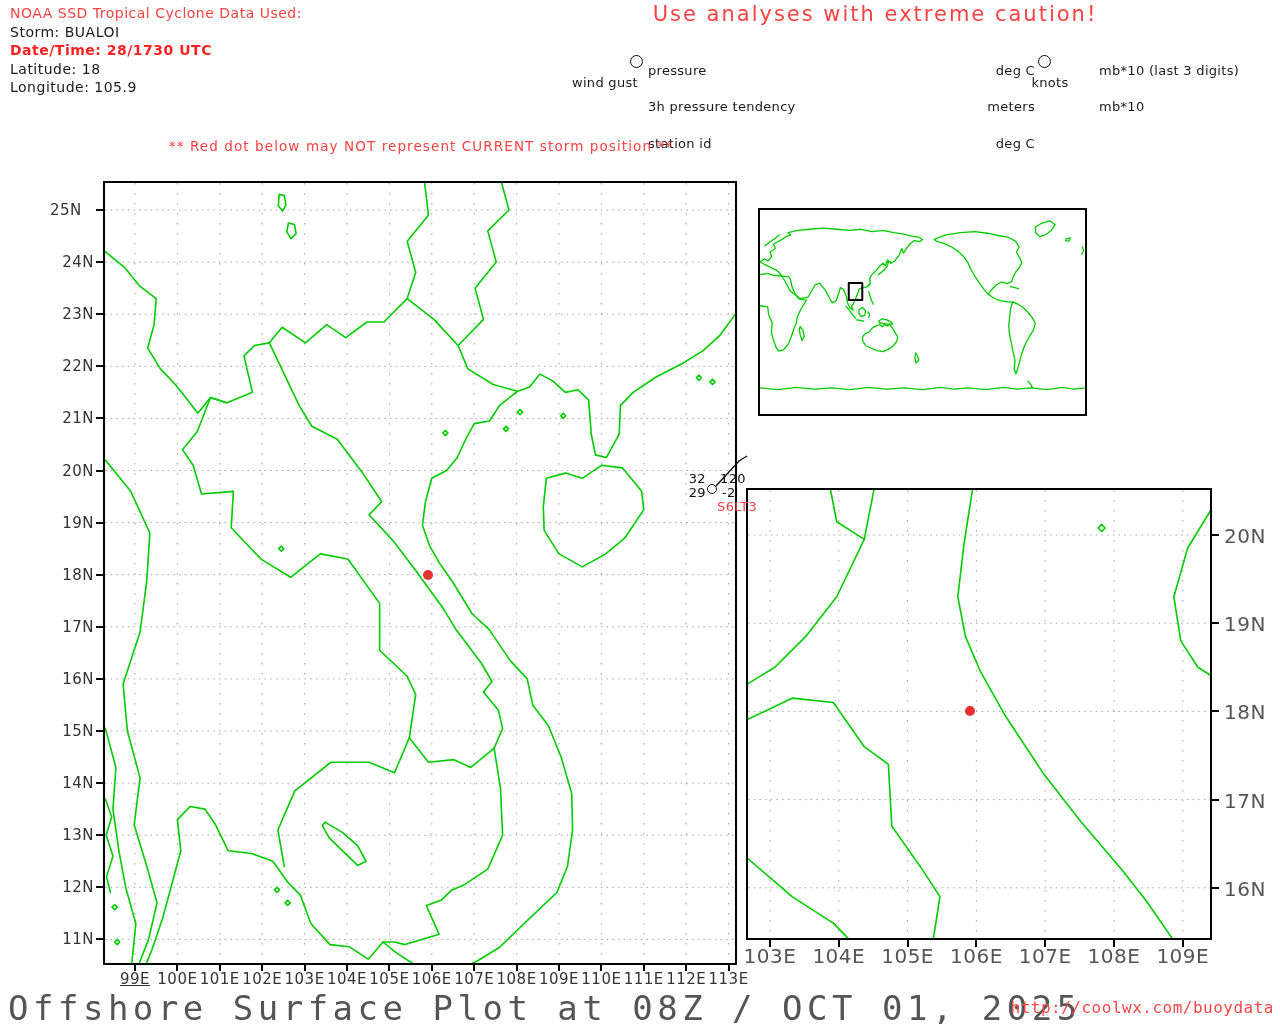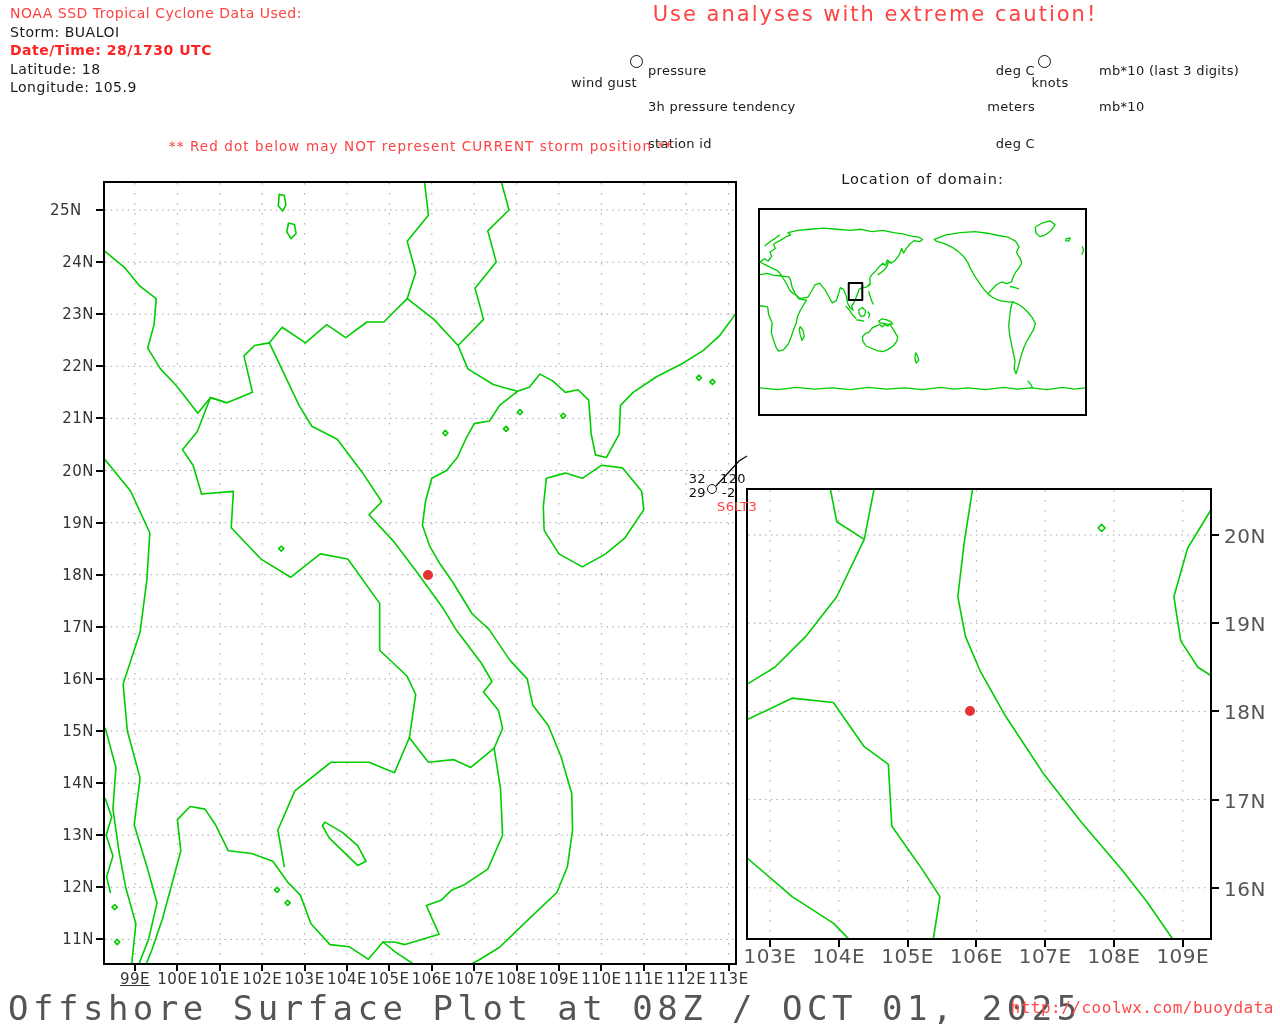--- a/index.html
+++ b/index.html
@@ -42,21 +42,21 @@
   <div class="abs hline" style="left:10px;top:79px;">Longitude: 105.9</div>
 
   <div class="abs caution" style="left:575px;top:2px;width:600px;text-align:center;">Use analyses with extreme caution!</div>
 
   <div class="ring" style="left:630px;top:55px;"></div>
   <div class="abs legend" style="left:648px;top:40px;">
     <div>pressure</div>
     <div>3h pressure tendency</div>
     <div>station id</div>
   </div>
-  <div class="abs legend" style="left:544px;top:77px;width:120px;text-align:center;">wind gust</div>
+  <div class="abs legend" style="left:572px;top:77px;width:120px;">wind gust</div>
 
   <div class="abs legend lcol" style="left:885px;top:40px;width:150px;">
     <div>deg C</div>
     <div>meters</div>
     <div>deg C</div>
   </div>
   <div class="ring" style="left:1038px;top:55px;"></div>
   <div class="abs legend" style="left:1059px;top:40px;margin-left:40px;">
     <div>mb*10 (last 3 digits)</div>
     <div>mb*10</div>
@@ -118,21 +118,20 @@
         <path vector-effect="non-scaling-stroke" d="M103.48 -13.25 L103.9 -13.05 104.25 -12.8 104.45 -12.5 104.25 -12.42 103.92 -12.68 103.58 -12.95 103.42 -13.18 Z"></path>
         <path vector-effect="non-scaling-stroke" d="M108.63 -19.3 L108.7 -19.85 109.15 -19.95 109.55 -19.85 110.0 -20.1 110.5 -20.05 110.95 -19.6 111.0 -19.25 110.55 -18.7 110.1 -18.4 109.55 -18.15 109.0 -18.4 108.65 -18.85 Z"></path>
         <path vector-effect="non-scaling-stroke" d="M105.42 -23.3 L105.62 -23.8 105.42 -24.4 105.92 -24.9 105.82 -25.6"></path>
         <path vector-effect="non-scaling-stroke" d="M106.62 -22.4 L107.22 -22.9 107.02 -23.5 107.52 -24.0 107.32 -24.6 107.82 -25.0 107.62 -25.6"></path>
         <path vector-effect="non-scaling-stroke" d="M107.75 -20.85 l.06 .05 -.06 .05 -.06 -.05 Z M108.08 -21.17 l.06 .05 -.06 .05 -.06 -.05 Z M109.1 -21.1 l.06 .05 -.06 .05 -.06 -.05 Z M112.3 -21.83 l.06 .05 -.06 .05 -.06 -.05 Z M112.62 -21.75 l.06 .05 -.06 .05 -.06 -.05 Z M106.32 -20.77 l.06 .05 -.06 .05 -.06 -.05 Z M102.45 -18.55 l.06 .05 -.06 .05 -.06 -.05 Z M98.52 -11.67 l.06 .05 -.06 .05 -.06 -.05 Z M98.58 -11.0 l.06 .05 -.06 .05 -.06 -.05 Z M102.35 -12.0 l.06 .05 -.06 .05 -.06 -.05 Z M102.6 -11.75 l.06 .05 -.06 .05 -.06 -.05 Z"></path>
       </svg>
     </svg>
     <div class="dot" id="main-dot" style="left: 317.56px; top: 386.7px; background: rgb(230, 50, 50);"></div>
   </div>
 
-  <div class="abs wtitle" style="left:758px;top:171px;width:329px;">Location of domain:</div>
   <div class="map-box" id="world-box" style="left:758px;top:208px;width:325px;height:204px;z-index:2;">
     <svg width="325" height="204" viewBox="0 -90 360 180" preserveAspectRatio="none" class="geo" stroke-width="1.3">
       <path vector-effect="non-scaling-stroke" d="M0 -44 L5 -47 9 -45 13 -49 11 -53 17 -56 15 -60 22 -63 28 -66 34 -68 31 -70 42 -72 55 -73 70 -74 85 -73 100 -72 112 -73 124 -71 136 -72 148 -70 158 -69 168 -67 176 -66 180 -64 177 -62 171 -63 166 -60 162 -56 159 -52 157 -56 154 -50 149 -45 145 -43 141 -46 139 -41 136 -43 131 -39 128 -36 124 -33 121.5 -30 122 -25 118 -22 114 -21.5 110 -20.5 108.5 -17 106.5 -13 104.5 -9 101.5 -5 103 -1.5 99.5 -4 97 -8 95.5 -14 92.5 -20 89 -21.5 87 -16 84.5 -10 80 -8 76.5 -13 72.5 -19 69.5 -22 66 -25.5 61 -24 57.5 -19 53 -13 48.5 -12.5 44 -12 40.5 -14.5 36.5 -16.5 33 -19 30 -24 27 -28 24 -32 20 -36 15 -38 10 -40 5 -42 0 -44"></path>
       <path vector-effect="non-scaling-stroke" d="M0 -33 L8 -34 14 -32.5 21 -32 27 -31.5 32 -31 34 -28 35.5 -22 39 -16 43 -11.5 47.5 -11 51.5 -10.5 45 -2 41.5 4 40 10 37 16 34.5 22 31.5 28 26 33.5 20.5 34.5 18 31.5 15 25 12.5 18 13.5 10 9.5 2 8.5 -4.5 5 -5 0 -5.5"></path>
       <path vector-effect="non-scaling-stroke" d="M44.5 13 L47.5 16 49 21.5 46.5 25 44.5 20 43.5 15 Z"></path>
       <path vector-effect="non-scaling-stroke" d="M113.5 22 L116.5 19 120.5 18 124.5 14 128.5 12.5 132.5 11 135.5 13 138 11 141.5 12.5 143.5 10.5 146.5 14 149.5 18 152.5 22 151.5 26 147.5 30 142 33 136 35 129.5 34 123.5 32 117.5 30 114 26 Z"></path>
       <path vector-effect="non-scaling-stroke" d="M131.5 8 L135.5 6 140.5 7 145.5 9 147 10.5 142.5 11 136.5 10 132.5 9.5 Z"></path>
       <path vector-effect="non-scaling-stroke" d="M172.5 36 L174.5 39 176 42.5 173 45 171.5 41 Z"></path>
       <path vector-effect="non-scaling-stroke" d="M131 -33 L134.5 -35 137.5 -37 140.5 -40 142 -43 M140.5 -43.5 L143.5 -44.5 145.5 -43.5"></path>
       <path vector-effect="non-scaling-stroke" d="M95.5 -5 L99.5 -1 103 3 106 5.5 M107 7 L112 7.5 115 8 M109.5 -2 L113.5 -4 117 -1 116 3 112 4 109.5 1 Z M119.5 0 L121.5 2 120.5 5"></path>

